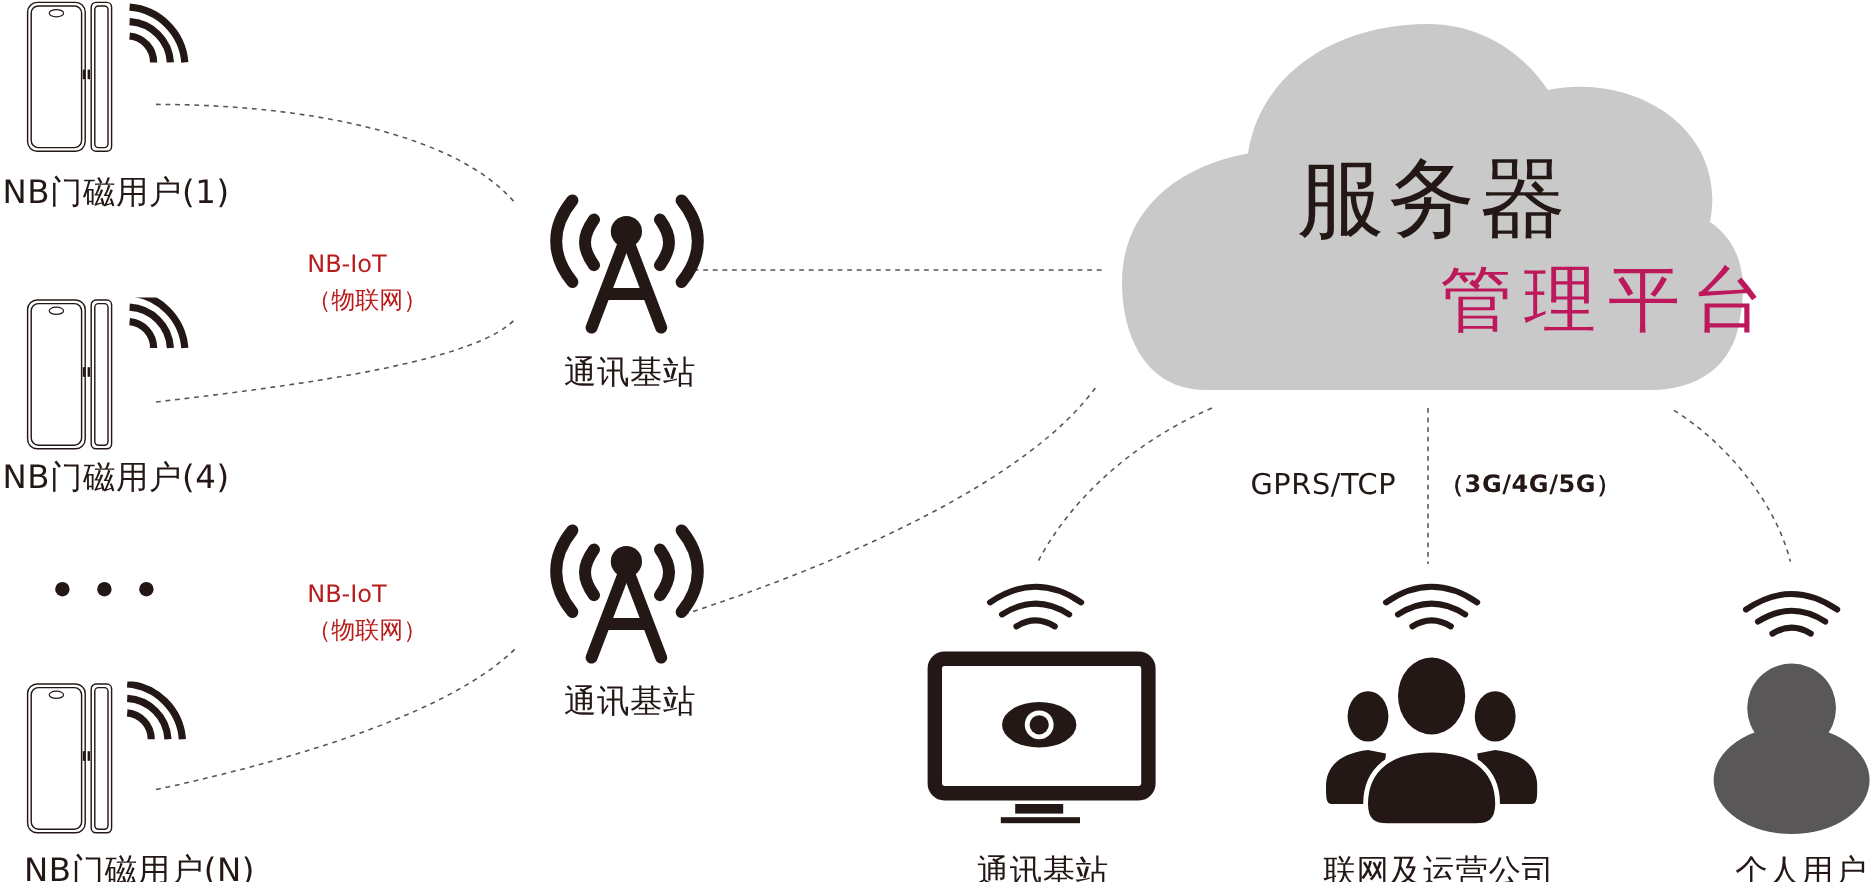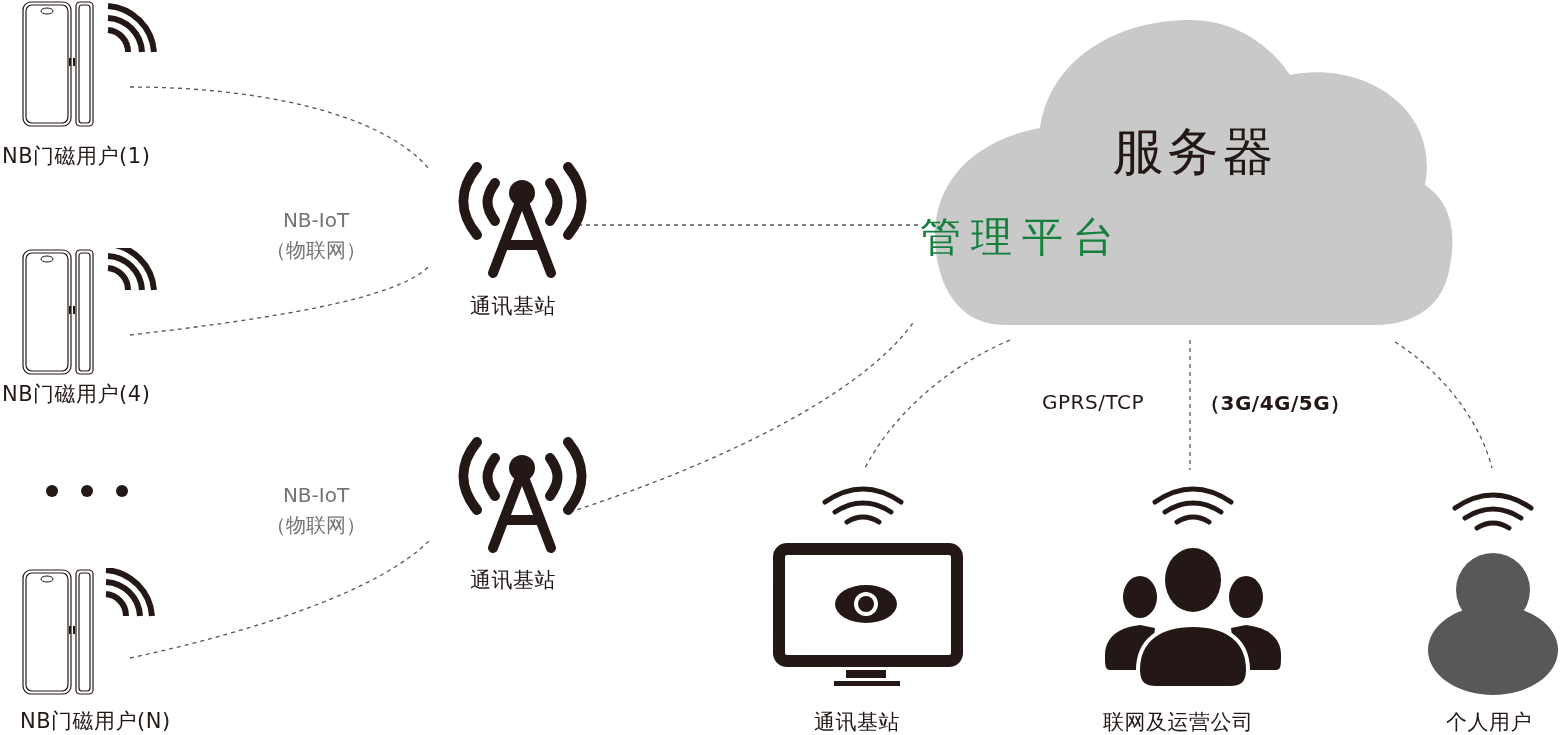--- a/index.html
+++ b/index.html
@@ -1,23 +1,23 @@
 <!DOCTYPE html>
 <html><head>
 <meta charset="utf-8">
 <style>
   html, body { margin:0; padding:0; background:#ffffff; }
   body { width:1560px; height:735px; position:relative; overflow:hidden;
          font-family:"DejaVu Sans","Liberation Sans",sans-serif; color:#231815; }
   .abs { position:absolute; }
   svg.lines { position:absolute; left:0; top:0; width:1560px; height:735px; }
-  .label { position:absolute; font-size:21px; color:#231815; white-space:nowrap; letter-spacing:0.5px; }
-  .net-label { position:absolute; font-size:20px; color:#737373; text-align:center; line-height:30px; white-space:nowrap; }
-  .cloud-title { position:absolute; font-size:51px; color:#231815; text-align:center; width:560px; letter-spacing:4px; }
-  .cloud-sub { position:absolute; font-size:41px; color:#15803d; text-align:left; width:560px; letter-spacing:10px; }
+  .label { position:absolute; font-size:27px; color:#231815; white-space:nowrap; letter-spacing:0.5px; }
+  .net-label { position:absolute; font-size:20px; color:#b91c1c; text-align:left; line-height:30px; white-space:nowrap; }
+  .cloud-title { position:absolute; font-size:72px; color:#231815; text-align:center; width:560px; letter-spacing:4px; }
+  .cloud-sub { position:absolute; font-size:60px; color:#be185d; text-align:right; width:560px; letter-spacing:10px; }
 </style>
 </head>
 <body>
 
 <svg class="lines" viewBox="0 0 1560 735">
   <g fill="none" stroke="#555" stroke-width="1.3" stroke-dasharray="4,4">
     <path d="M130,87 C250,87 380,110 430,170"></path>
     <path d="M130,335 C260,320 400,300 430,265"></path>
     <path d="M578,225 L920,225"></path>
     <path d="M130,658 C260,630 380,590 430,540"></path>
@@ -127,21 +127,21 @@
   <svg width="520" height="310" viewBox="0 0 520 310">
     <path d="M70,305 C20,305 0,260 0,215 C0,160 40,120 105,108
              C115,40 180,0 255,0 C300,0 335,25 355,55
              C430,40 505,90 490,165 C520,185 520,220 515,245
              C510,285 480,305 440,305 Z" fill="#c9c9c9"></path>
   </svg>
 </div>
 <div class="cloud-title" style="left:915px;top:118px;">服务器</div>
 <div class="cloud-sub" style="left:920px;top:210px;">管理平台</div>
 
-<div class="label" style="left:1042px;top:390px;font-size:20px;">GPRS/TCP</div>
+<div class="label" style="left:1042px;top:390px;font-size:24px;">GPRS/TCP</div>
 <div class="label" style="left:1200px;top:390px;font-size:20px;font-weight:bold;">（3G/4G/5G）</div>
 
 <div class="abs" style="left:770px;top:480px;width:195px;height:215px;">
   <svg width="195" height="215" viewBox="0 0 195 215">
     <g fill="none" stroke="#231815" stroke-width="5" stroke-linecap="round">
       <path d="M55,22 Q93,-4 131,22"></path>
       <path d="M65,32 Q93,14 121,32"></path>
       <path d="M77,42 Q93,32 109,42"></path>
     </g>
     <rect x="9" y="69" width="178" height="112" rx="8" fill="none" stroke="#231815" stroke-width="12"></rect>

